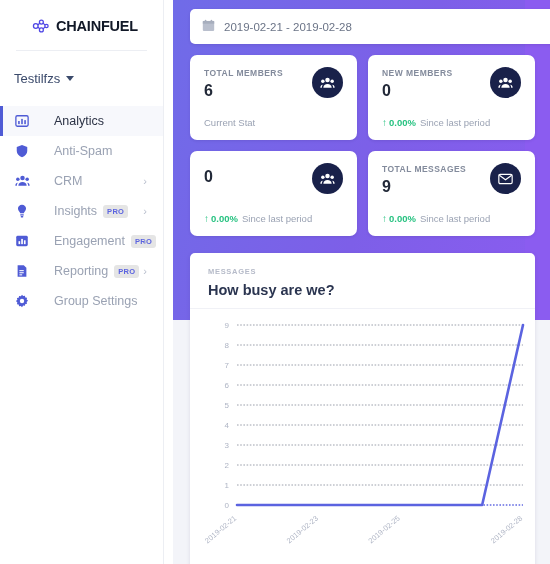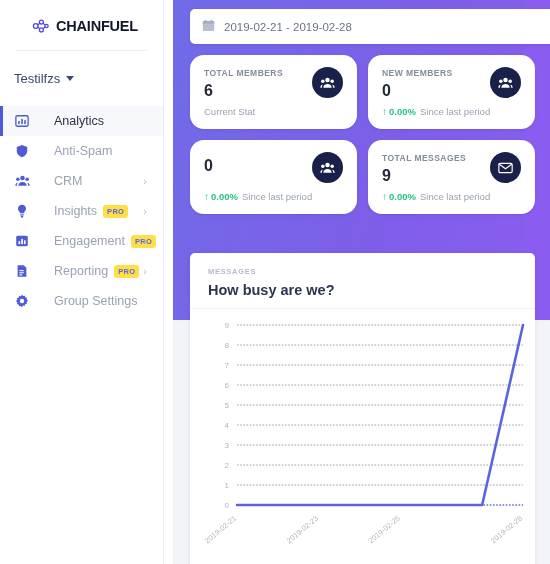--- a/index.html
+++ b/index.html
@@ -68,21 +68,21 @@
     display: flex; align-items: center; justify-content: center;
     color: #4f5bd5;
   }
   .nav-ico svg { display: block; }
   .nav-label {
     margin-left: 24px; font-size: 12.5px; color: #9aa2b3; white-space: nowrap;
   }
   .nav-item.active .nav-label { color: #2b3245; }
   .pro {
     margin-left: 6px; font-size: 7.5px; font-weight: bold; letter-spacing: .3px;
-    color: #5b63e0; background: #fde047; border-radius: 3px; padding: 2px 4px;
+    color: #5b63e0; background: #e5e5e5; border-radius: 3px; padding: 2px 4px;
   }
   .chev {
     position: absolute; right: 16px; font-size: 11px; color: #b9bfcd;
     line-height: 1;
   }
 
   
   .main { position: absolute; left: 173px; top: 0; width: 377px; height: 564px; z-index: 3; }
 
   .daterange {
@@ -90,21 +90,21 @@
     background: #fff; border-radius: 5px; box-shadow: 0 1px 3px rgba(40,30,90,.14);
     display: flex; align-items: center; padding-left: 12px; gap: 9px; cursor: pointer;
   }
   .dr-text { font-size: 11.5px; color: #6b7487; }
 
   .cards {
     position: absolute; left: 17px; top: 55px; width: 345px;
     display: grid; grid-template-columns: 1fr 1fr; gap: 11px;
   }
   .card {
-    background: #fff; border-radius: 14px; height: 74px;
+    background: #fff; border-radius: 7px; height: 85px;
     box-shadow: 0 1px 3px rgba(40,30,90,.13); padding: 13px 26px 0 14px;
     position: relative;
   }
   .card-title {
     font-size: 8.5px; font-weight: bold; letter-spacing: .45px; color: #838b9c;
     text-transform: uppercase;
   }
   .card-value { font-size: 16px; font-weight: bold; color: #222938; margin-top: 4px; }
   .card-foot { position: absolute; left: 14px; bottom: 12px; display: flex; align-items: center; gap: 4px; }
   .delta { font-size: 9.5px; font-weight: bold; color: #27c281; display: flex; align-items: center; gap: 2px; }

